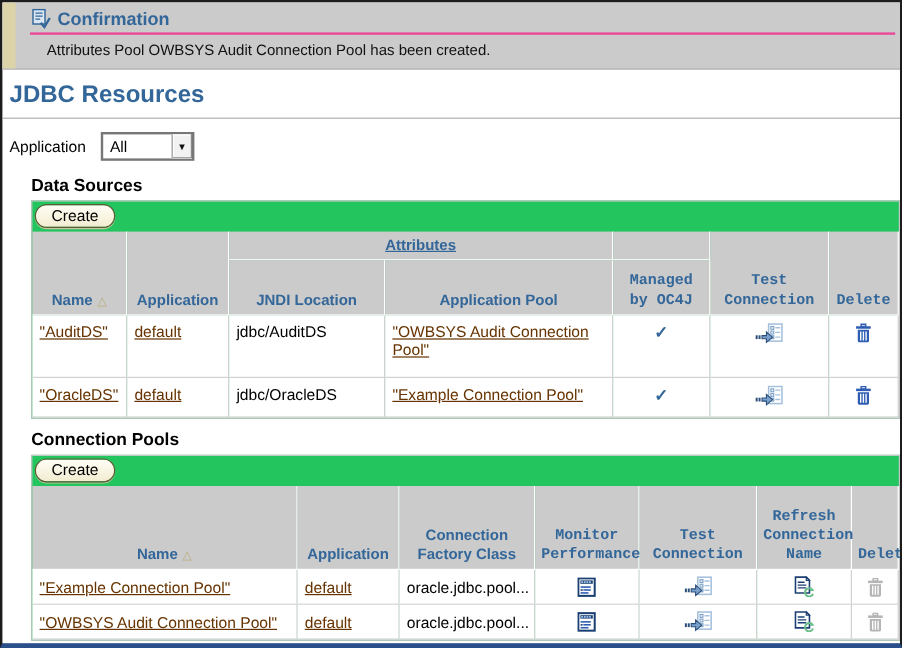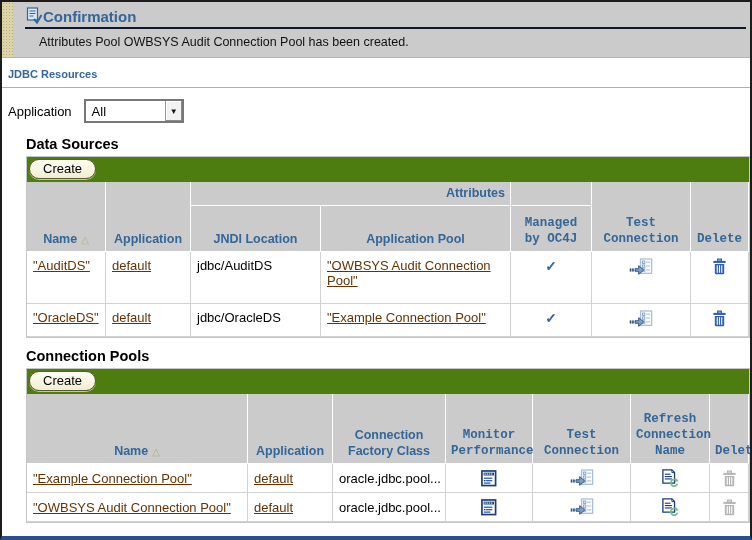--- a/index.html
+++ b/index.html
@@ -9,52 +9,52 @@
     width:752px; height:540px; overflow:hidden; background:#fff;
     border:2px solid #1c1c1c; border-bottom:4px solid #2a4f8a; position:relative;
   }
   
   .conf-box{ display:flex; background:#cbcbcb; height:56px; border-bottom:1px solid #b4b4b4; }
   .conf-strip{
     width:11px; height:100%;
     background: radial-gradient(#b9ad7c 22%, rgba(0,0,0,0) 24%) 0 0/3px 3px, #ddd3a8;
   }
   .conf-content{ flex:1; padding:5px 4px 0 12px; }
-  .conf-title-row{ display:flex; align-items:center; border-bottom:2px solid #0f172a; padding-bottom:2px; }
+  .conf-title-row{ display:flex; align-items:center; gap:5px; border-bottom:2px solid #ec4899; padding-bottom:2px; }
   .conf-title{ color:#336699; font-weight:bold; font-size:15px; }
   .conf-msg{ font-size:12.5px; padding:6px 0 0 14px; color:#111; }
   
   .page-heading-wrap{ border-bottom:1px solid #aeaeae; padding:10px 0 7px 6px; }
-  .page-heading{ color:#336699; font-weight:bold; font-size:11px; }
+  .page-heading{ color:#336699; font-weight:bold; font-size:20px; }
   
   .app-filter{ display:flex; align-items:center; gap:12px; margin:11px 0 0 6px; font-size:13px; }
-  .select{ display:inline-flex; align-items:stretch; border:2px solid #777; background:#fff; height:24px; width:100px; cursor:default; }
+  .select{ display:inline-flex; align-items:stretch; border:2px solid #777; background:#fff; height:24px; width:78px; cursor:default; }
   .select-value{ flex:1; font-size:13px; padding:3px 4px 0 6px; }
   .select-arrow{ width:17px; display:flex; align-items:center; justify-content:center;
                  font-size:8px; color:#111; border-left:1px solid #999; background:#f2f2f2;
                  box-shadow: inset -1px -1px 0 #8a8a8a, inset 1px 1px 0 #fff; }
   
   .section-heading{ color:#000000; font-weight:bold; font-size:14.5px; margin:13px 0 4px 24px; }
   .section-heading.cp{ margin-top:10px; }
-  .table-box{ margin-left:24px; width:724px; border:1px solid #c6c6c6; background:#4d7c0f; }
+  .table-box{ margin-left:24px; width:724px; border:1px solid #c6c6c6; background:#22c55e; }
   .create-bar{ padding:2px 2px 3px 2px; }
   .btn-create{
     font-family:"Liberation Sans",sans-serif; font-size:13px; color:#000;
     background:linear-gradient(#fffef6,#f2ecd0); border:1.5px solid #5c5c34;
     border-radius:10px; padding:1px 13px 2px 13px; cursor:pointer;
     box-shadow:0 1px 0 #c9c4a2;
   }
   table{ border-collapse:separate; border-spacing:0; table-layout:fixed; width:100%; font-size:13px; }
   th{
     background:#cbcbcb; color:#336699; font-weight:bold; font-size:12.5px; line-height:1.3;
     vertical-align:bottom; text-align:center; padding:3px 5px 4px 5px;
     border-right:1px solid #fff; border-bottom:1px solid #fff;
   }
   th.center{ text-align:center;font-family:Liberation Mono, monospace; }
-  th.group{ vertical-align:middle; text-align:right; }
+  th.group{ vertical-align:middle; text-align:center;text-decoration:underline; }
   td{
     background:#fff; border-right:1px solid #d2d2d2; border-bottom:1px solid #d2d2d2;
     padding:6px 6px 5px 6px; vertical-align:top;
   }
   td.center{ text-align:center; }
   table.cp td{ vertical-align:middle; padding:4px 6px; }
   a.lnk{ color:#663300; text-decoration:underline; cursor:pointer; }
   .plain{ color:#000; }
   .tri{ font-size:10px; color:#b9ae7f; margin-left:4px; font-weight:normal; }
   .check{ color:#336699; font-weight:bold; font-size:14px; }

